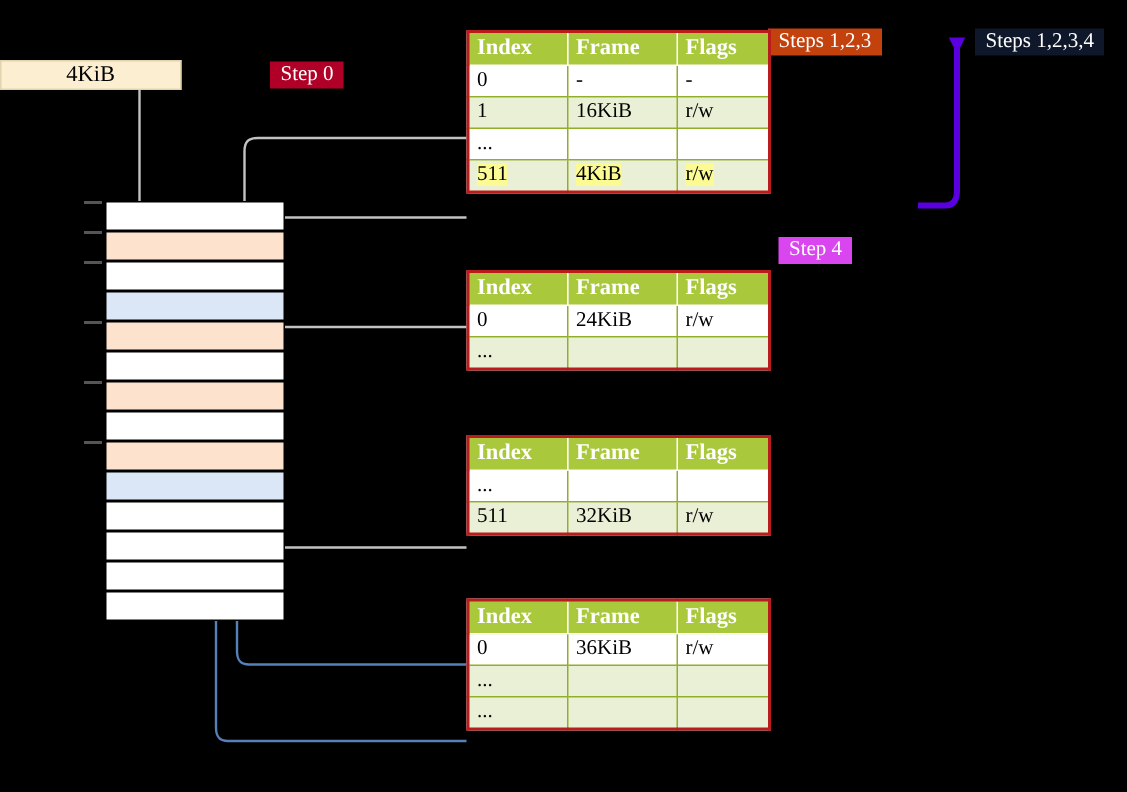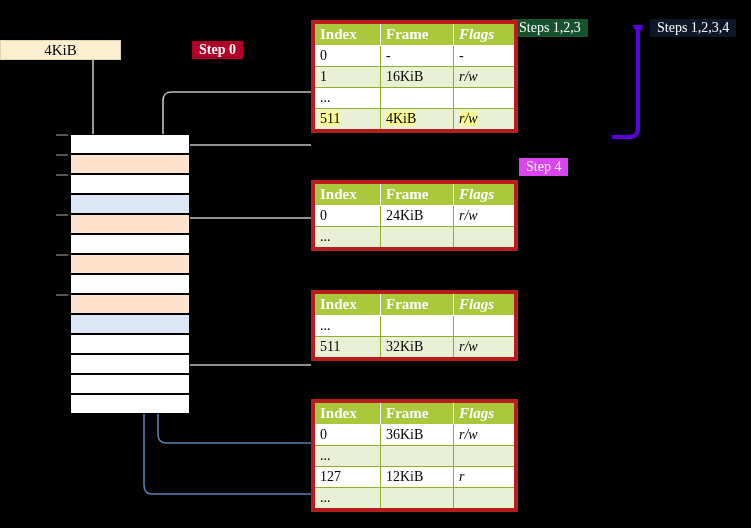--- a/index.html
+++ b/index.html
@@ -11,46 +11,46 @@
   svg.links{position:absolute;left:0;top:0;width:751px;height:528px;pointer-events:none;}
 
   
   .lblbox{position:absolute;box-sizing:border-box;display:flex;align-items:center;
           justify-content:center;white-space:nowrap;}
   #size-label{left:0px;top:40px;width:121px;height:20px;background:#fcefd1;
               border:1px solid #e0d4ae;color:#000;font-size:15px;}
   .step-badge{position:absolute;display:flex;align-items:center;justify-content:center;
               color:#ffffff;font-size:14px;padding:1px 7px;white-space:nowrap;
               box-sizing:border-box;}
-  #step0{left:192px;top:41px;background:#b00028;font-weight:bold;}
-  #steps123{left:512px;top:19px;background:#14532d;}
+  #step0{left:180px;top:41px;background:#b00028;}
+  #steps123{left:512px;top:19px;background:#c2410c;}
   #steps1234{left:650px;top:19px;background:#0f172a;}
   #step4{left:519px;top:158px;background:#d946ef;}
 
   
   #memcol{position:absolute;left:70px;top:134px;width:120px;height:281px;}
   .memrow{position:absolute;left:0;width:120px;height:20px;box-sizing:border-box;
           border:1px solid #000;background:#ffffff;}
   .memrow.peach{background:#fde3cd;}
   .memrow.blue{background:#dbe7f7;}
   .tick{position:absolute;width:12px;height:0;border-top:2px solid #555;}
 
   
   .ptable{position:absolute;border-collapse:collapse;background:#ffffff;
-          border:4px solid #b91c1c;font-size:14px;}
+          border:2px solid #b91c1c;font-size:14px;}
   .ptable th{background:#a9c83c;color:#ffffff;font-weight:bold;text-align:left;
              padding:2px 5px;border:1px solid #ffffff;font-size:15px;}
   .ptable td{padding:2px 5px;border:1px solid #8fae2a;color:#000;height:20px;
              box-sizing:border-box;vertical-align:middle;}
   .ptable tr.alt td{background:#eaf0d5;}
   .ptable tr.plain td{background:#ffffff;}
   .ptable td .hl{background:#fbfa93;}
   .c-index{width:55px;}
   .c-frame{width:62px;}
-  .c-flags{width:50px;font-style:italic;}
+  .c-flags{width:50px;}
   #tbl0{left:311px;top:20px;}
   #tbl1{left:311px;top:180px;}
   #tbl2{left:311px;top:290px;}
   #tbl3{left:311px;top:399px;}
 </style>
 </head>
 <body>
 
 <div class="canvas">
 
@@ -199,25 +199,20 @@
         <tr class="plain">
           <td class="c-index">0</td>
           <td class="c-frame">36KiB</td>
           <td class="c-flags">r/w</td>
         </tr>
         <tr class="alt">
           <td class="c-index">...</td>
           <td class="c-frame"></td>
           <td class="c-flags"></td>
         </tr>
-        <tr class="plain">
-          <td class="c-index">127</td>
-          <td class="c-frame">12KiB</td>
-          <td class="c-flags">r</td>
-        </tr>
         <tr class="alt">
           <td class="c-index">...</td>
           <td class="c-frame"></td>
           <td class="c-flags"></td>
         </tr>
       </tbody>
     </table>
 
 </div>
 

